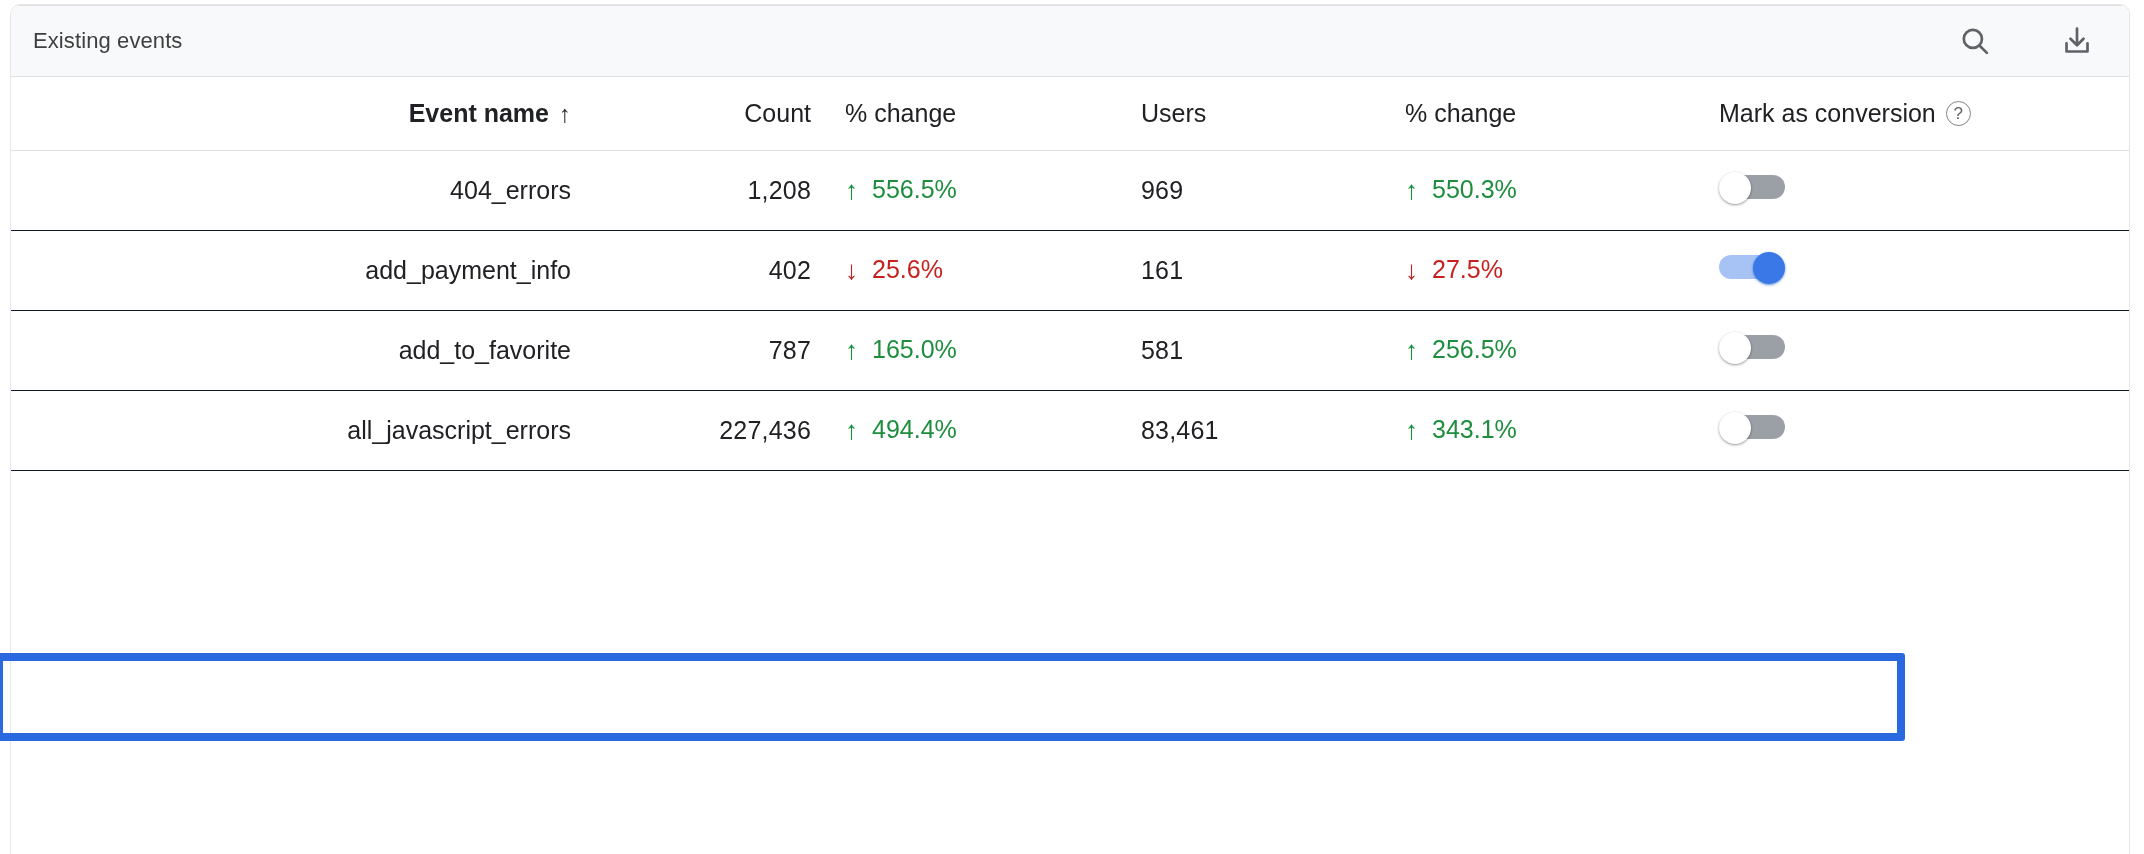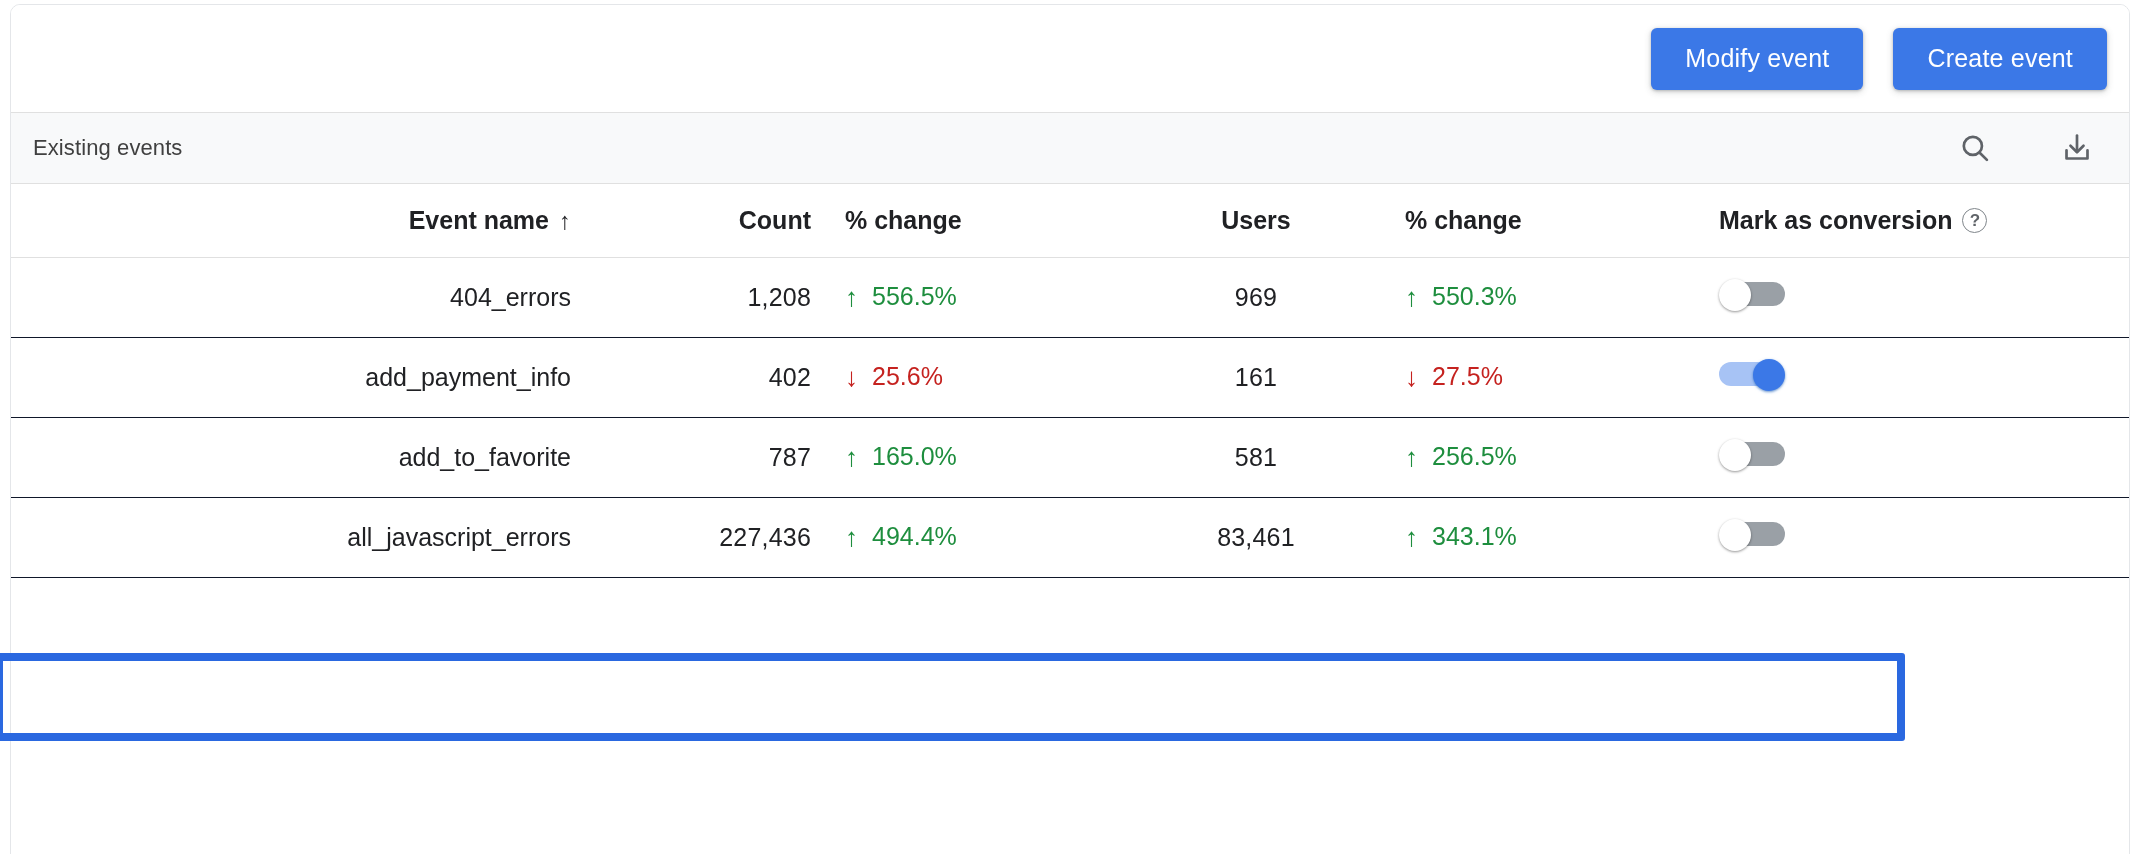--- a/index.html
+++ b/index.html
@@ -85,26 +85,26 @@
     font-size: 25px;
     color: #202124;
   }
   thead tr { height: 73px; border-bottom: 1px solid #e0e0e0; }
   tbody tr { height: 80px; border-bottom: 1px solid #0f172a; }
 
   
   .c-name   { width: 560px; padding-left: 22px !important; text-align: right; }
   .c-count  { width: 240px; text-align: right; padding-right: 0 !important; }
   .c-chg1   { width: 330px; text-align: left;  padding-left: 34px !important; }
-  .c-users  { width: 230px; text-align: center; padding-right: 0 !important; }
+  .c-users  { width: 230px; text-align: left; padding-right: 0 !important; }
   .c-chg2   { width: 330px; text-align: left;  padding-left: 34px !important; }
   .c-conv   { width: auto;  text-align: left;  padding-left: 18px !important; }
 
   thead th {
-    font-weight: bold;
+    font-weight: normal;
     color: #5f6368;
     font-size: 24px;
   }
   thead th.c-name {
     font-weight: bold;
     color: #202124;
   }
   .sort-arrow { display: inline-block; margin-left: 10px; font-size: 24px; color: #202124; }
 
   .conv-head-inner { display: inline-flex; align-items: center; gap: 10px; text-align: center; }
@@ -147,24 +147,20 @@
     z-index: 20;
   }
 </style>
 </head>
 <body>
 
 <div id="root">
 
   <div class="card">
 
-    <div class="topbar">
-      <button class="btn" id="btn-modify" style="background: rgb(59, 120, 231);">Modify event</button>
-      <button class="btn" id="btn-create" style="background: rgb(59, 120, 231);">Create event</button>
-    </div>
 
     <div class="section-head" style="background: rgb(248, 249, 250);">
       <span class="section-title">Existing events</span>
 
       <div class="section-actions">
         <button class="icon-btn" aria-label="search">
           <svg width="34" height="34" viewBox="0 0 24 24" fill="none" stroke="#5f6368" stroke-width="1.9" stroke-linecap="round">
             <circle cx="10.5" cy="10.5" r="6.4"></circle>
             <line x1="15.3" y1="15.3" x2="20.4" y2="20.4"></line>
           </svg>

